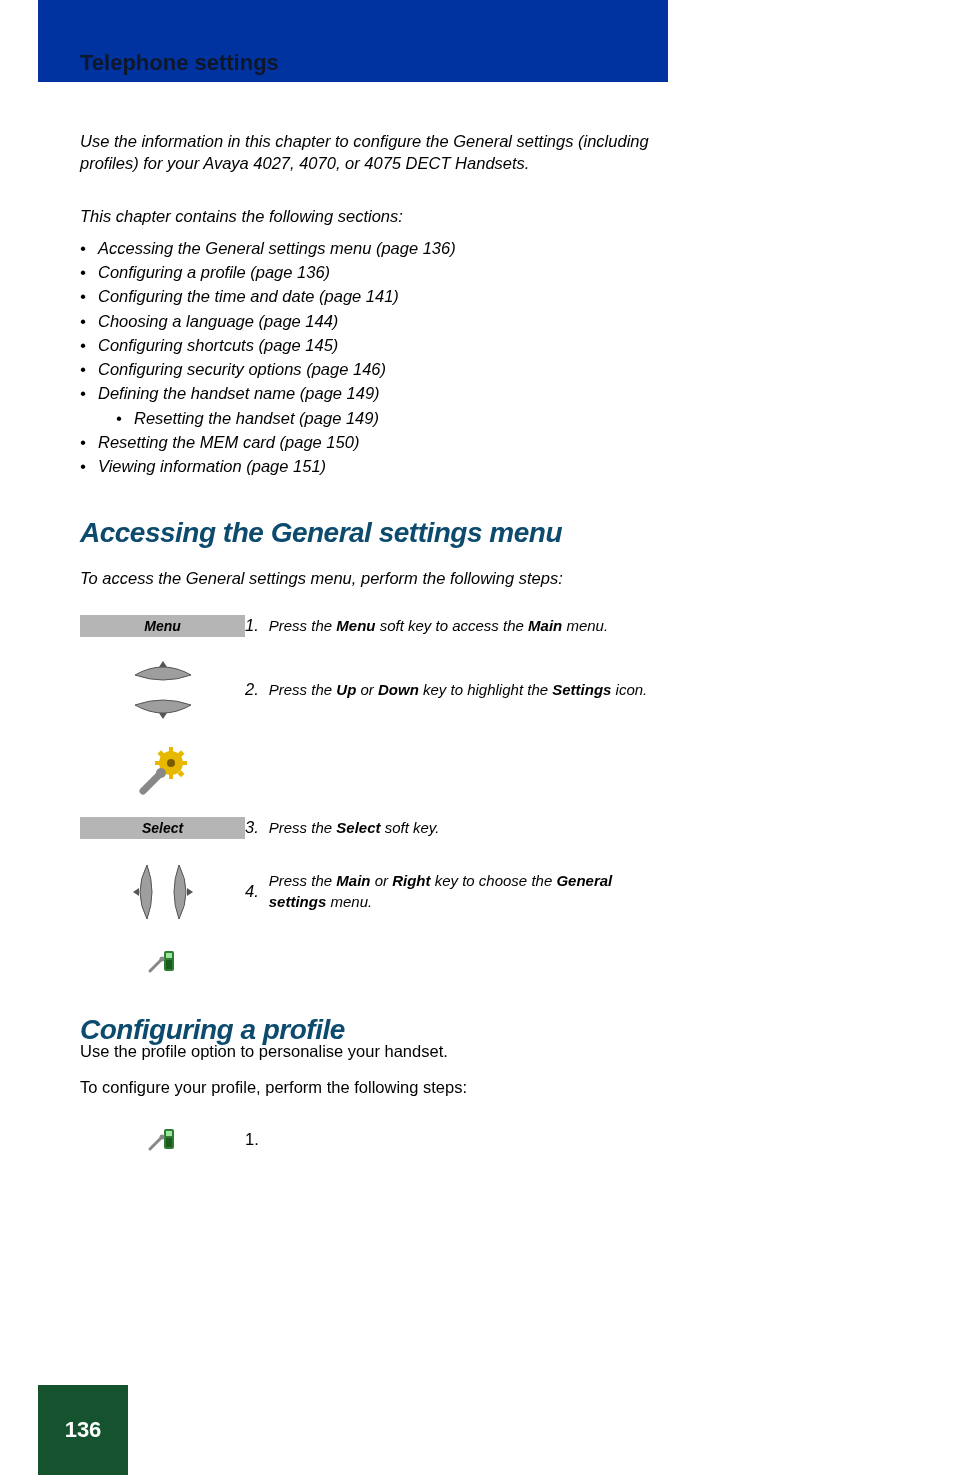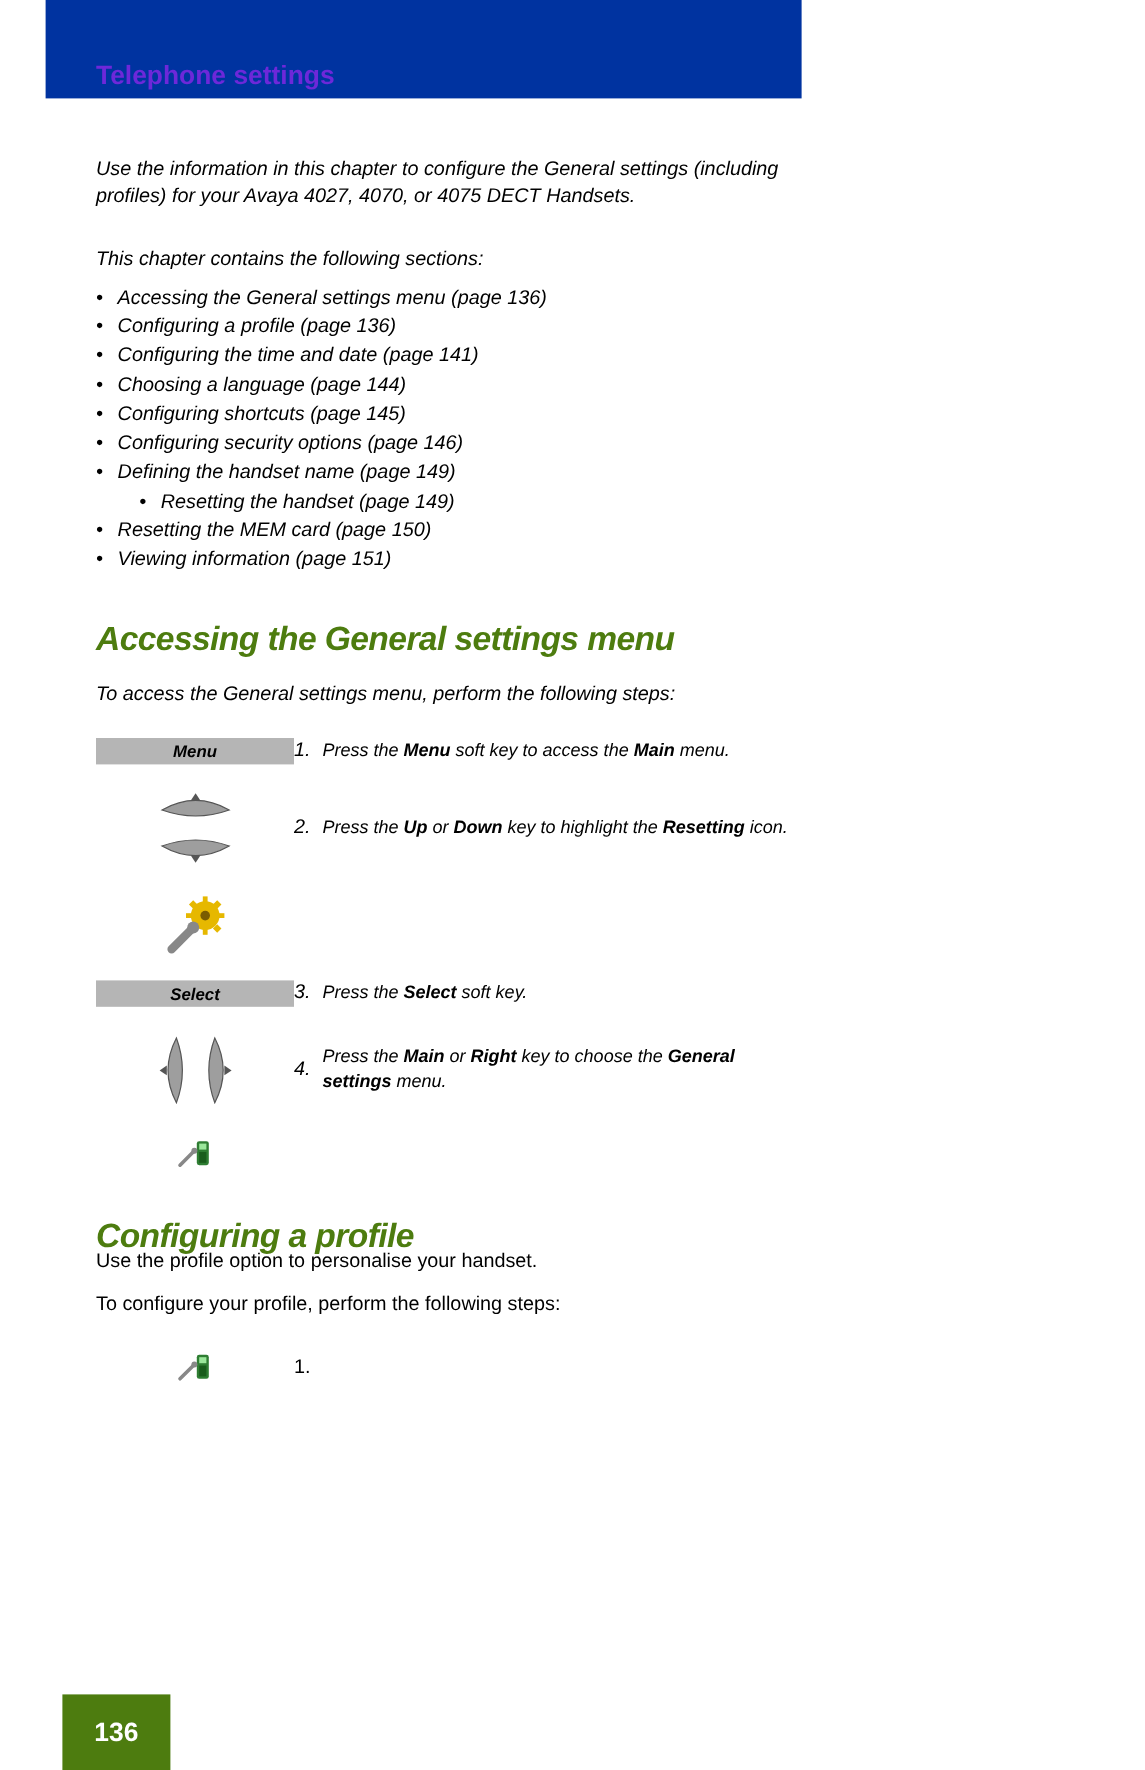--- a/index.html
+++ b/index.html
@@ -16,38 +16,38 @@
     left: 38px;
     top: 0;
     width: 630px;
     height: 82px;
     background: #0033a0;
   }
   .header-text {
     position: absolute;
     left: 80px;
     top: 50px;
-    color: #6d28d9;
+    color: #0f172a;
     font-weight: bold;
     font-size: 22px;
   }
   .content {
     position: absolute;
     left: 80px;
     top: 100px;
     width: 590px;
     font-style: italic;
   }
   .body-text {
     font-size: 16.5px;
     line-height: 1.35;
     margin-top: 30px;
   }
   .h2 {
-    color: #4d7c0f;
+    color: #0c4a6e;
     font-weight: bold;
     font-size: 28px;
     margin-top: 40px;
     letter-spacing: -0.5px;
   }
   .h2b { margin-top: 35px; }
   .body-text.after-h { margin-top: 18px; }
   .steps-area {
     margin-top: 25px;
   }
@@ -75,25 +75,25 @@
     height: 22px;
     display: flex;
     align-items: center;
     justify-content: center;
     font-weight: bold;
     font-size: 14px;
   }
   .nav-svg { display: block; }
   .page-num-box {
     position: absolute;
-    left: 52px;
+    left: 38px;
     bottom: 0;
     width: 90px;
-    height: 63px;
-    background: #4d7c0f;
+    height: 90px;
+    background: #14532d;
     display: flex;
     align-items: center;
     justify-content: center;
   }
   .page-num {
     color: #ffffff;
     font-weight: bold;
     font-size: 22px;
   }
   .bold { font-weight: bold; }
@@ -144,21 +144,21 @@
       <div class="step-row">
         <div class="icon-cell">
           <svg class="nav-svg" width="80" height="70" viewBox="0 0 80 70">
             <path d="M12 20 Q40 4 68 20 Q40 30 12 20 Z" fill="#9e9e9e" stroke="#555"></path>
             <path d="M36 12 L44 12 L40 6 Z" fill="#555"></path>
             <path d="M12 50 Q40 40 68 50 Q40 66 12 50 Z" fill="#9e9e9e" stroke="#555"></path>
             <path d="M36 58 L44 58 L40 64 Z" fill="#555"></path>
           </svg>
         </div>
         <div style="font-size: 16.5px; padding-right: 10px;">2.</div>
-        <div class="desc-cell" style="padding-left: 0px;"><span>Press the </span><span class="bold">Up</span><span> or </span><span class="bold">Down</span><span> key to highlight the </span><span class="bold">Resetting</span><span> icon.</span></div>
+        <div class="desc-cell" style="padding-left: 0px;"><span>Press the </span><span class="bold">Up</span><span> or </span><span class="bold">Down</span><span> key to highlight the </span><span class="bold">Settings</span><span> icon.</span></div>
       </div>
       <div class="step-row">
         <div class="icon-cell">
           <svg class="nav-svg" width="56" height="56" viewBox="0 0 56 56">
             <circle cx="36" cy="20" r="12" fill="#e6b800"></circle>
             <g fill="#e6b800">
               <rect x="34" y="4" width="4" height="6"></rect>
               <rect x="34" y="30" width="4" height="6"></rect>
               <rect x="20" y="18" width="6" height="4"></rect>
               <rect x="46" y="18" width="6" height="4"></rect>

